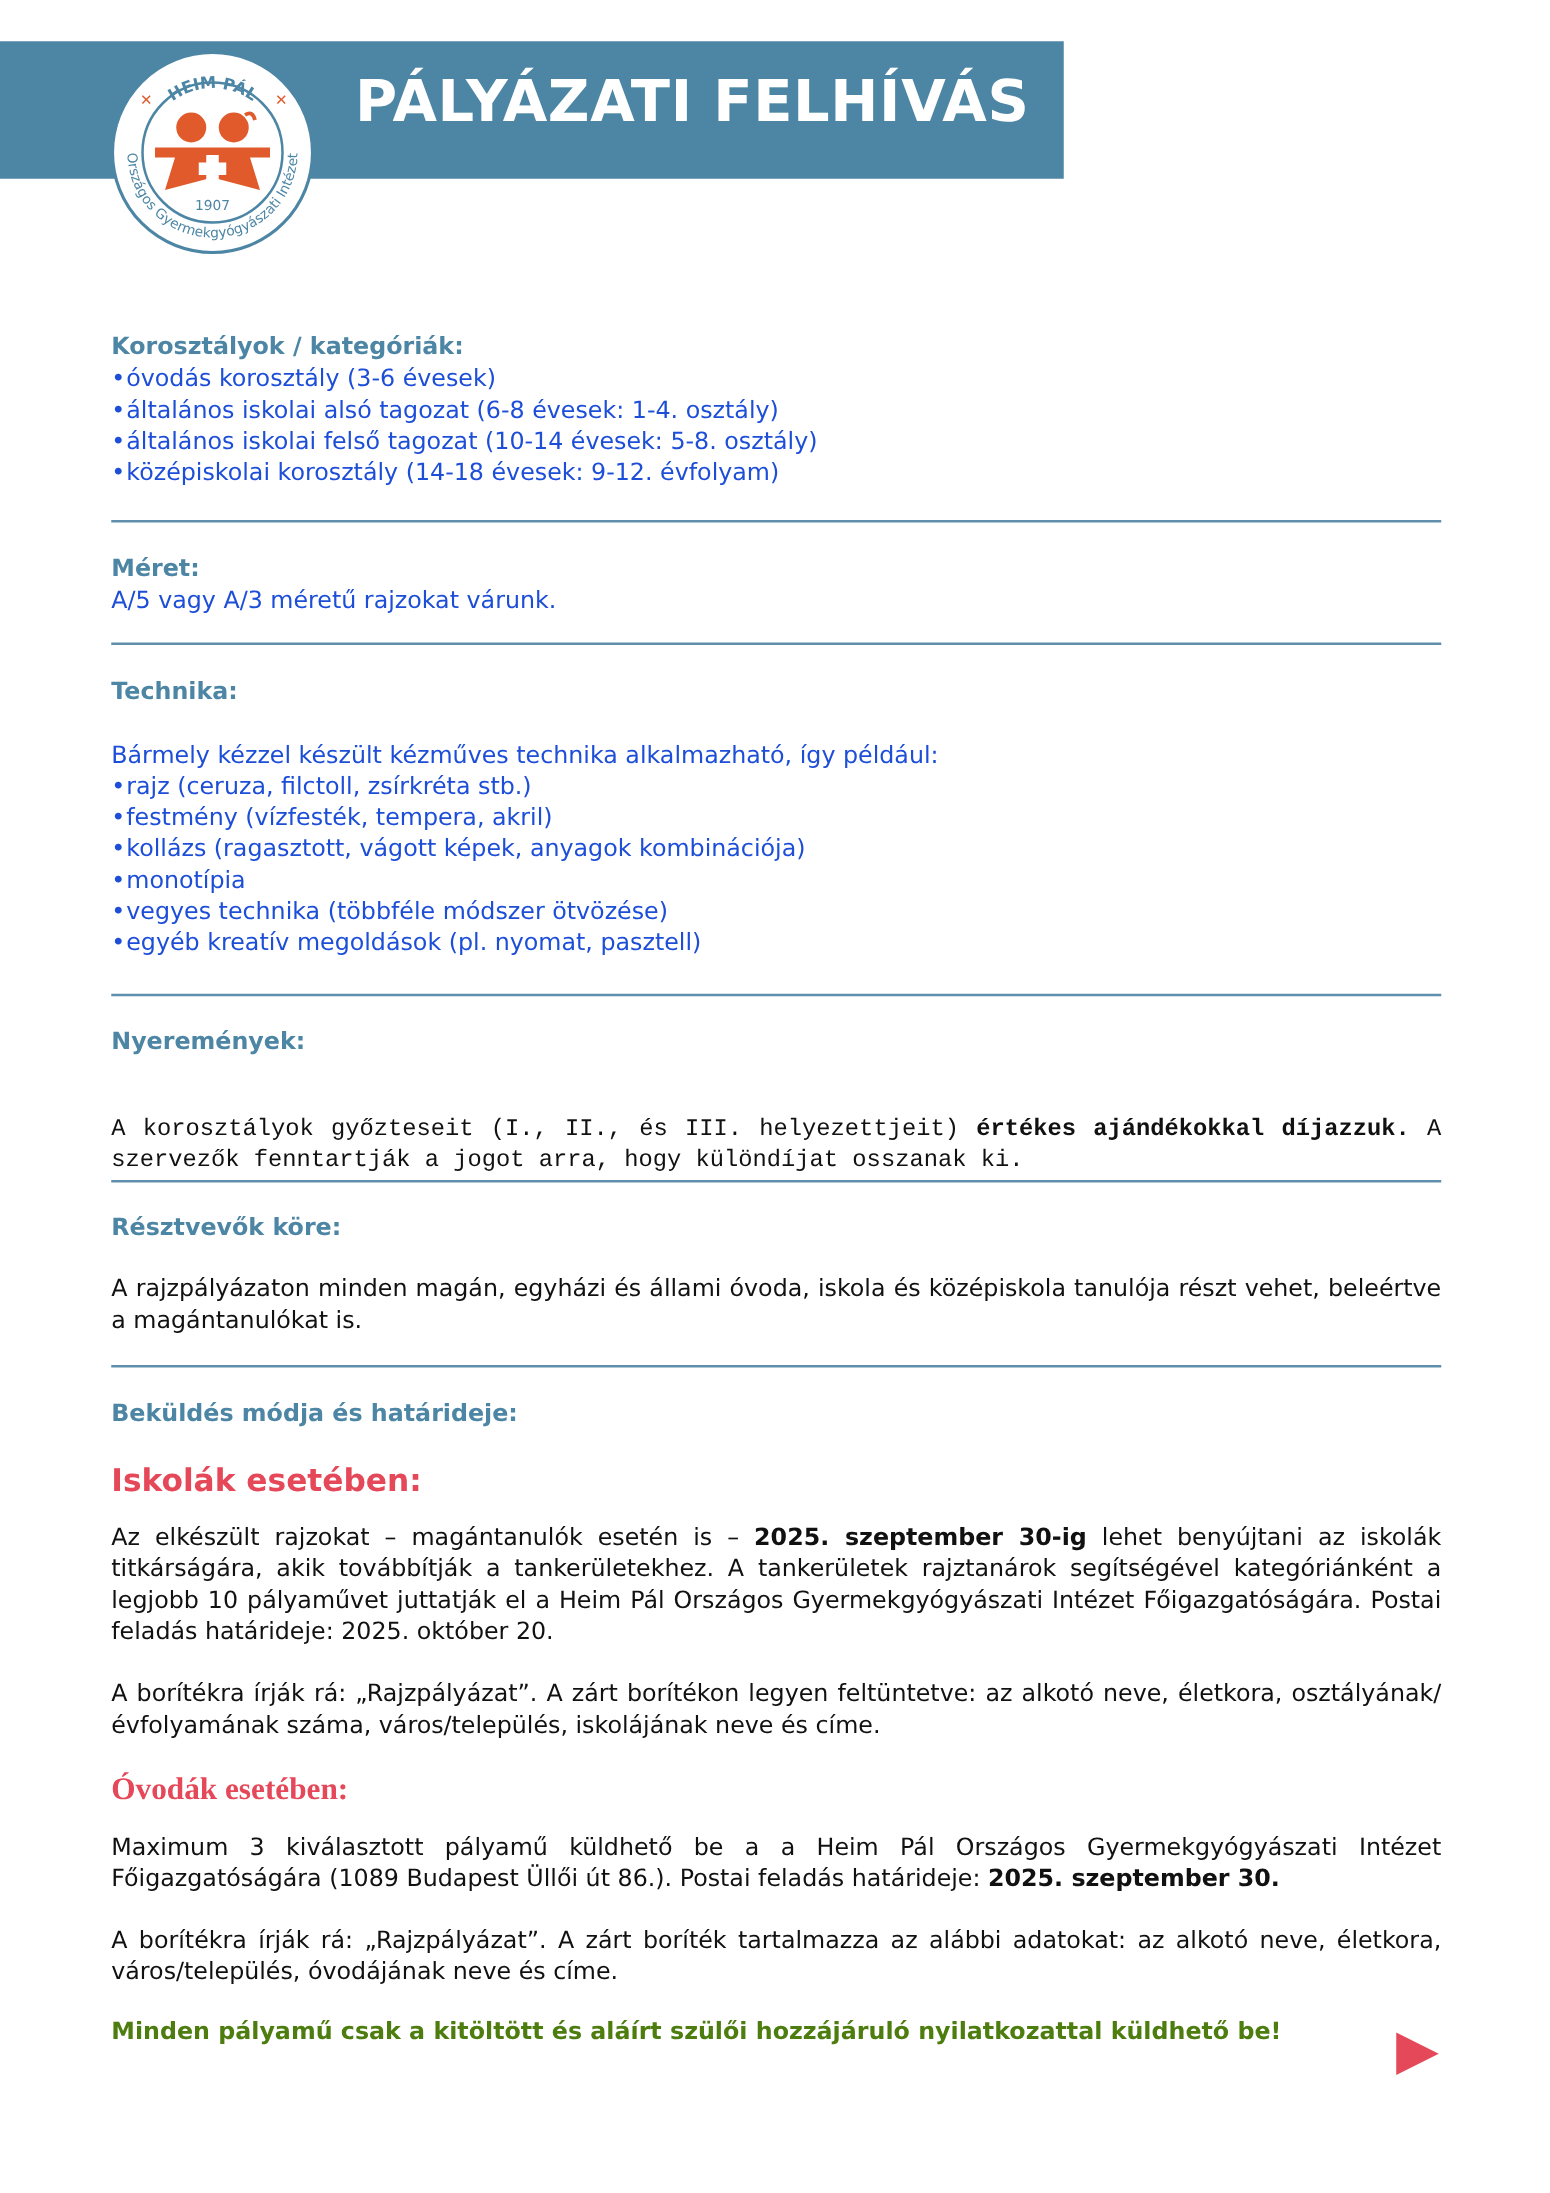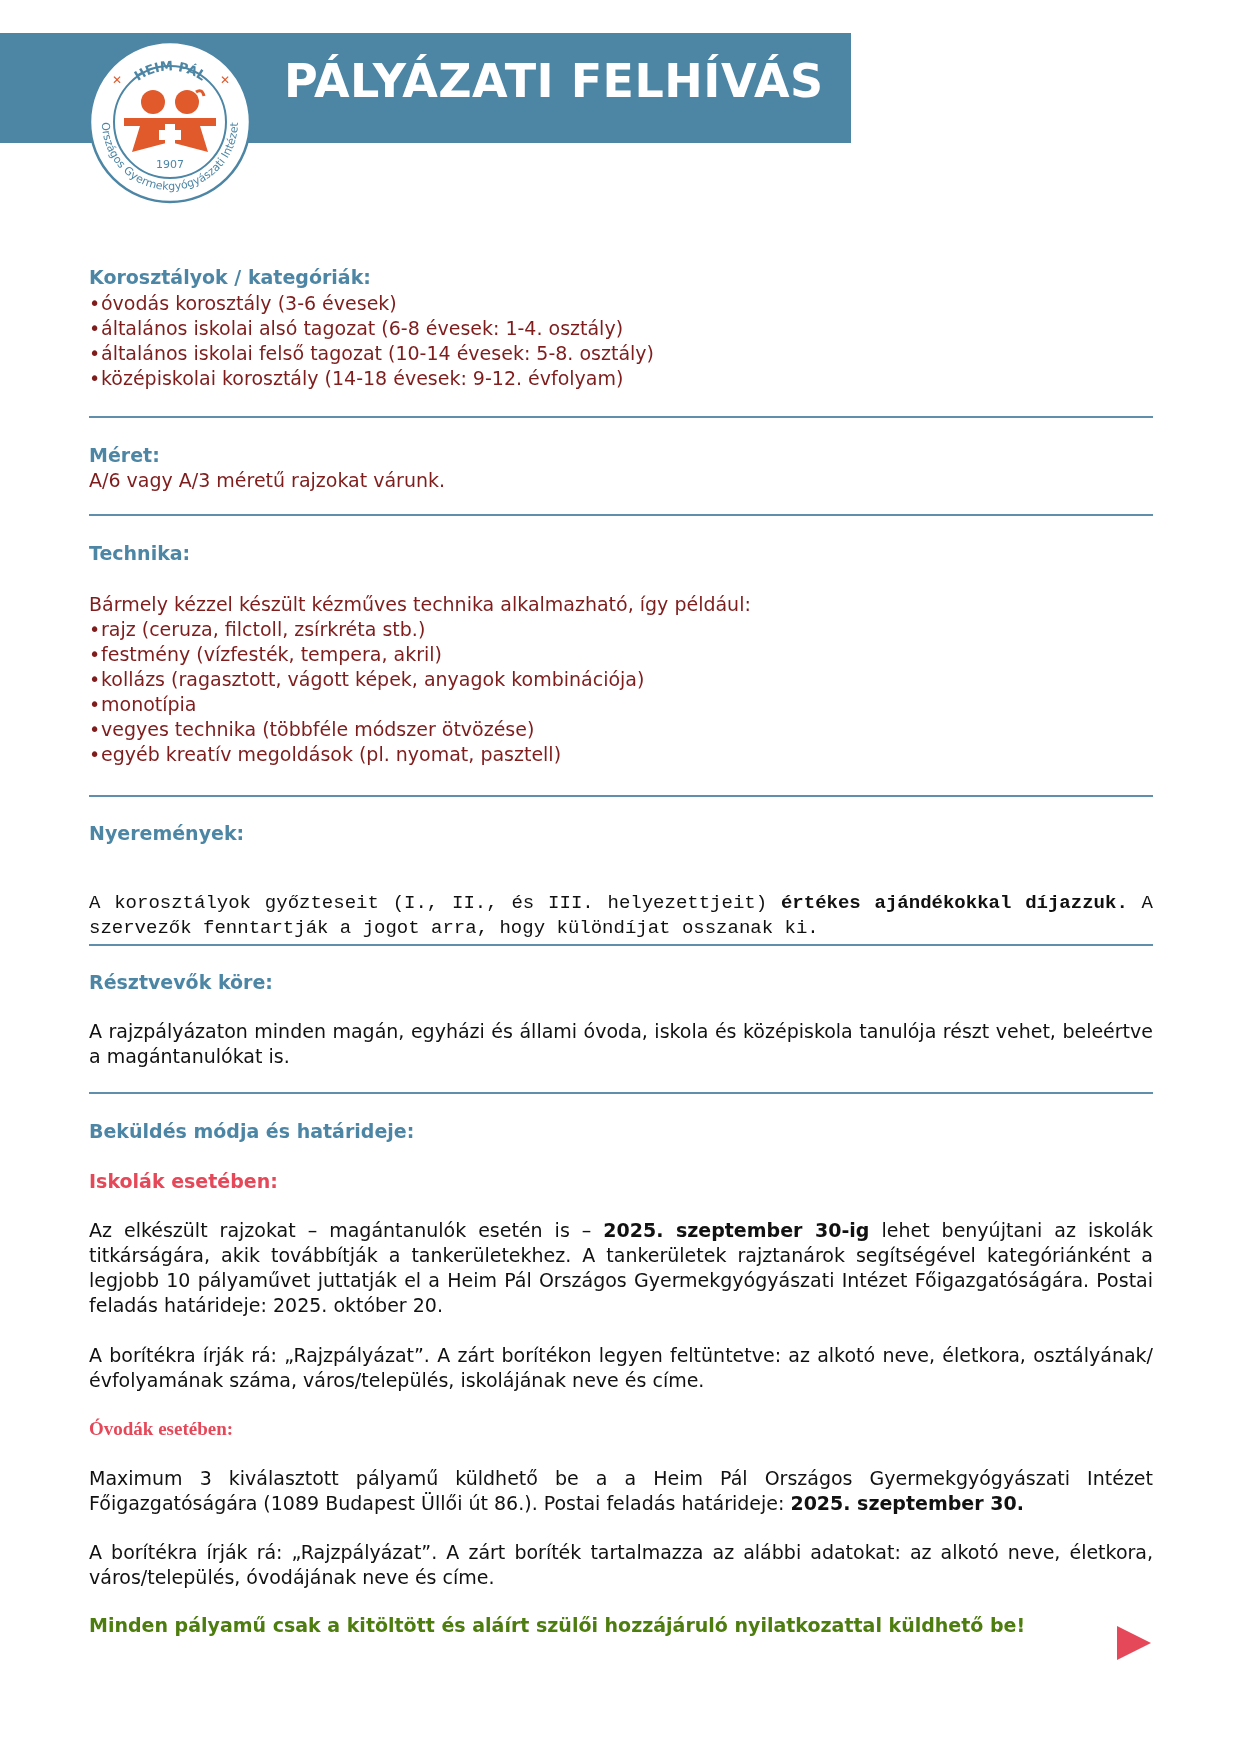--- a/index.html
+++ b/index.html
@@ -4,22 +4,22 @@
   <style>
     html, body { margin: 0; padding: 0; background: #ffffff; }
     body { width: 1240px; height: 1754px; position: relative; overflow: hidden;
       font-family: "DejaVu Sans", sans-serif; color: #111111; }
     .header-bar { position: absolute; left: 0; top: 33px; width: 851px; height: 110px; background: #4d86a5; }
     .header-title { position: absolute; left: 284px; top: 54px; font-family: "DejaVu Sans", sans-serif;
       font-weight: bold; font-size: 46px; color: #ffffff; letter-spacing: 0.5px; white-space: nowrap; }
     .logo { position: absolute; left: 88px; top: 40px; width: 164px; height: 164px; }
     .content { position: absolute; left: 89px; top: 0; width: 1064px; }
     .h-blue { position: absolute; font-weight: bold; font-size: 19px; color: #4d86a5; white-space: nowrap; }
-    .h-red { position: absolute; font-weight: bold; font-size: 19px; color: #e54858; white-space: nowrap; }
-    .line { position: absolute; font-size: 19px; line-height: 25px; white-space: nowrap; color: #7f1d1d; }
+    .h-red { position: absolute; font-weight: bold; font-size: 25px; color: #e54858; white-space: nowrap; }
+    .line { position: absolute; font-size: 19px; line-height: 25px; white-space: nowrap; color: #1d4ed8; }
     .para { position: absolute; font-size: 19px; line-height: 25px; width: 1064px; text-align: justify; color: #111; }
     .para b, .line b { font-weight: bold; }
     .divider { position: absolute; left: 0; width: 1064px; height: 2px; background: #5f8fac; }
     .bullet::before { content: "\2022"; display: inline-block; width: 12px; }
     .final { position: absolute; font-weight: bold; font-size: 19px; color: #4d7c0f; white-space: nowrap; }
     .next-arrow { position: absolute; left: 1117px; top: 1626px; width: 0; height: 0;
       border-top: 17px solid transparent; border-bottom: 17px solid transparent; border-left: 34px solid #e54858; cursor: pointer; }
   </style>
 </head>
 <body>
@@ -57,21 +57,21 @@
 <div class="content">
 
   <div class="h-blue" style="top:266px;">Korosztályok / kategóriák:</div>
   <div class="line bullet" style="top:291px;">óvodás korosztály (3-6 évesek)</div>
   <div class="line bullet" style="top:316px;">általános iskolai alsó tagozat (6-8 évesek: 1-4. osztály)</div>
   <div class="line bullet" style="top:341px;">általános iskolai felső tagozat (10-14 évesek: 5-8. osztály)</div>
   <div class="line bullet" style="top:366px;">középiskolai korosztály (14-18 évesek: 9-12. évfolyam)</div>
   <div class="divider" style="top:416px;"></div>
 
   <div class="h-blue" style="top:444px;">Méret:</div>
-  <div class="line" style="top:468px;">A/6 vagy A/3 méretű rajzokat várunk.</div>
+  <div class="line" style="top:468px;">A/5 vagy A/3 méretű rajzokat várunk.</div>
   <div class="divider" style="top:514px;"></div>
 
   <div class="h-blue" style="top:542px;text-align:center;">Technika:</div>
   <div class="line" style="top:592px;">Bármely kézzel készült kézműves technika alkalmazható, így például:</div>
   <div class="line bullet" style="top:617px;">rajz (ceruza, filctoll, zsírkréta stb.)</div>
   <div class="line bullet" style="top:642px;">festmény (vízfesték, tempera, akril)</div>
   <div class="line bullet" style="top:667px;">kollázs (ragasztott, vágott képek, anyagok kombinációja)</div>
   <div class="line bullet" style="top:692px;">monotípia</div>
   <div class="line bullet" style="top:717px;">vegyes technika (többféle módszer ötvözése)</div>
   <div class="line bullet" style="top:742px;">egyéb kreatív megoldások (pl. nyomat, pasztell)</div>

